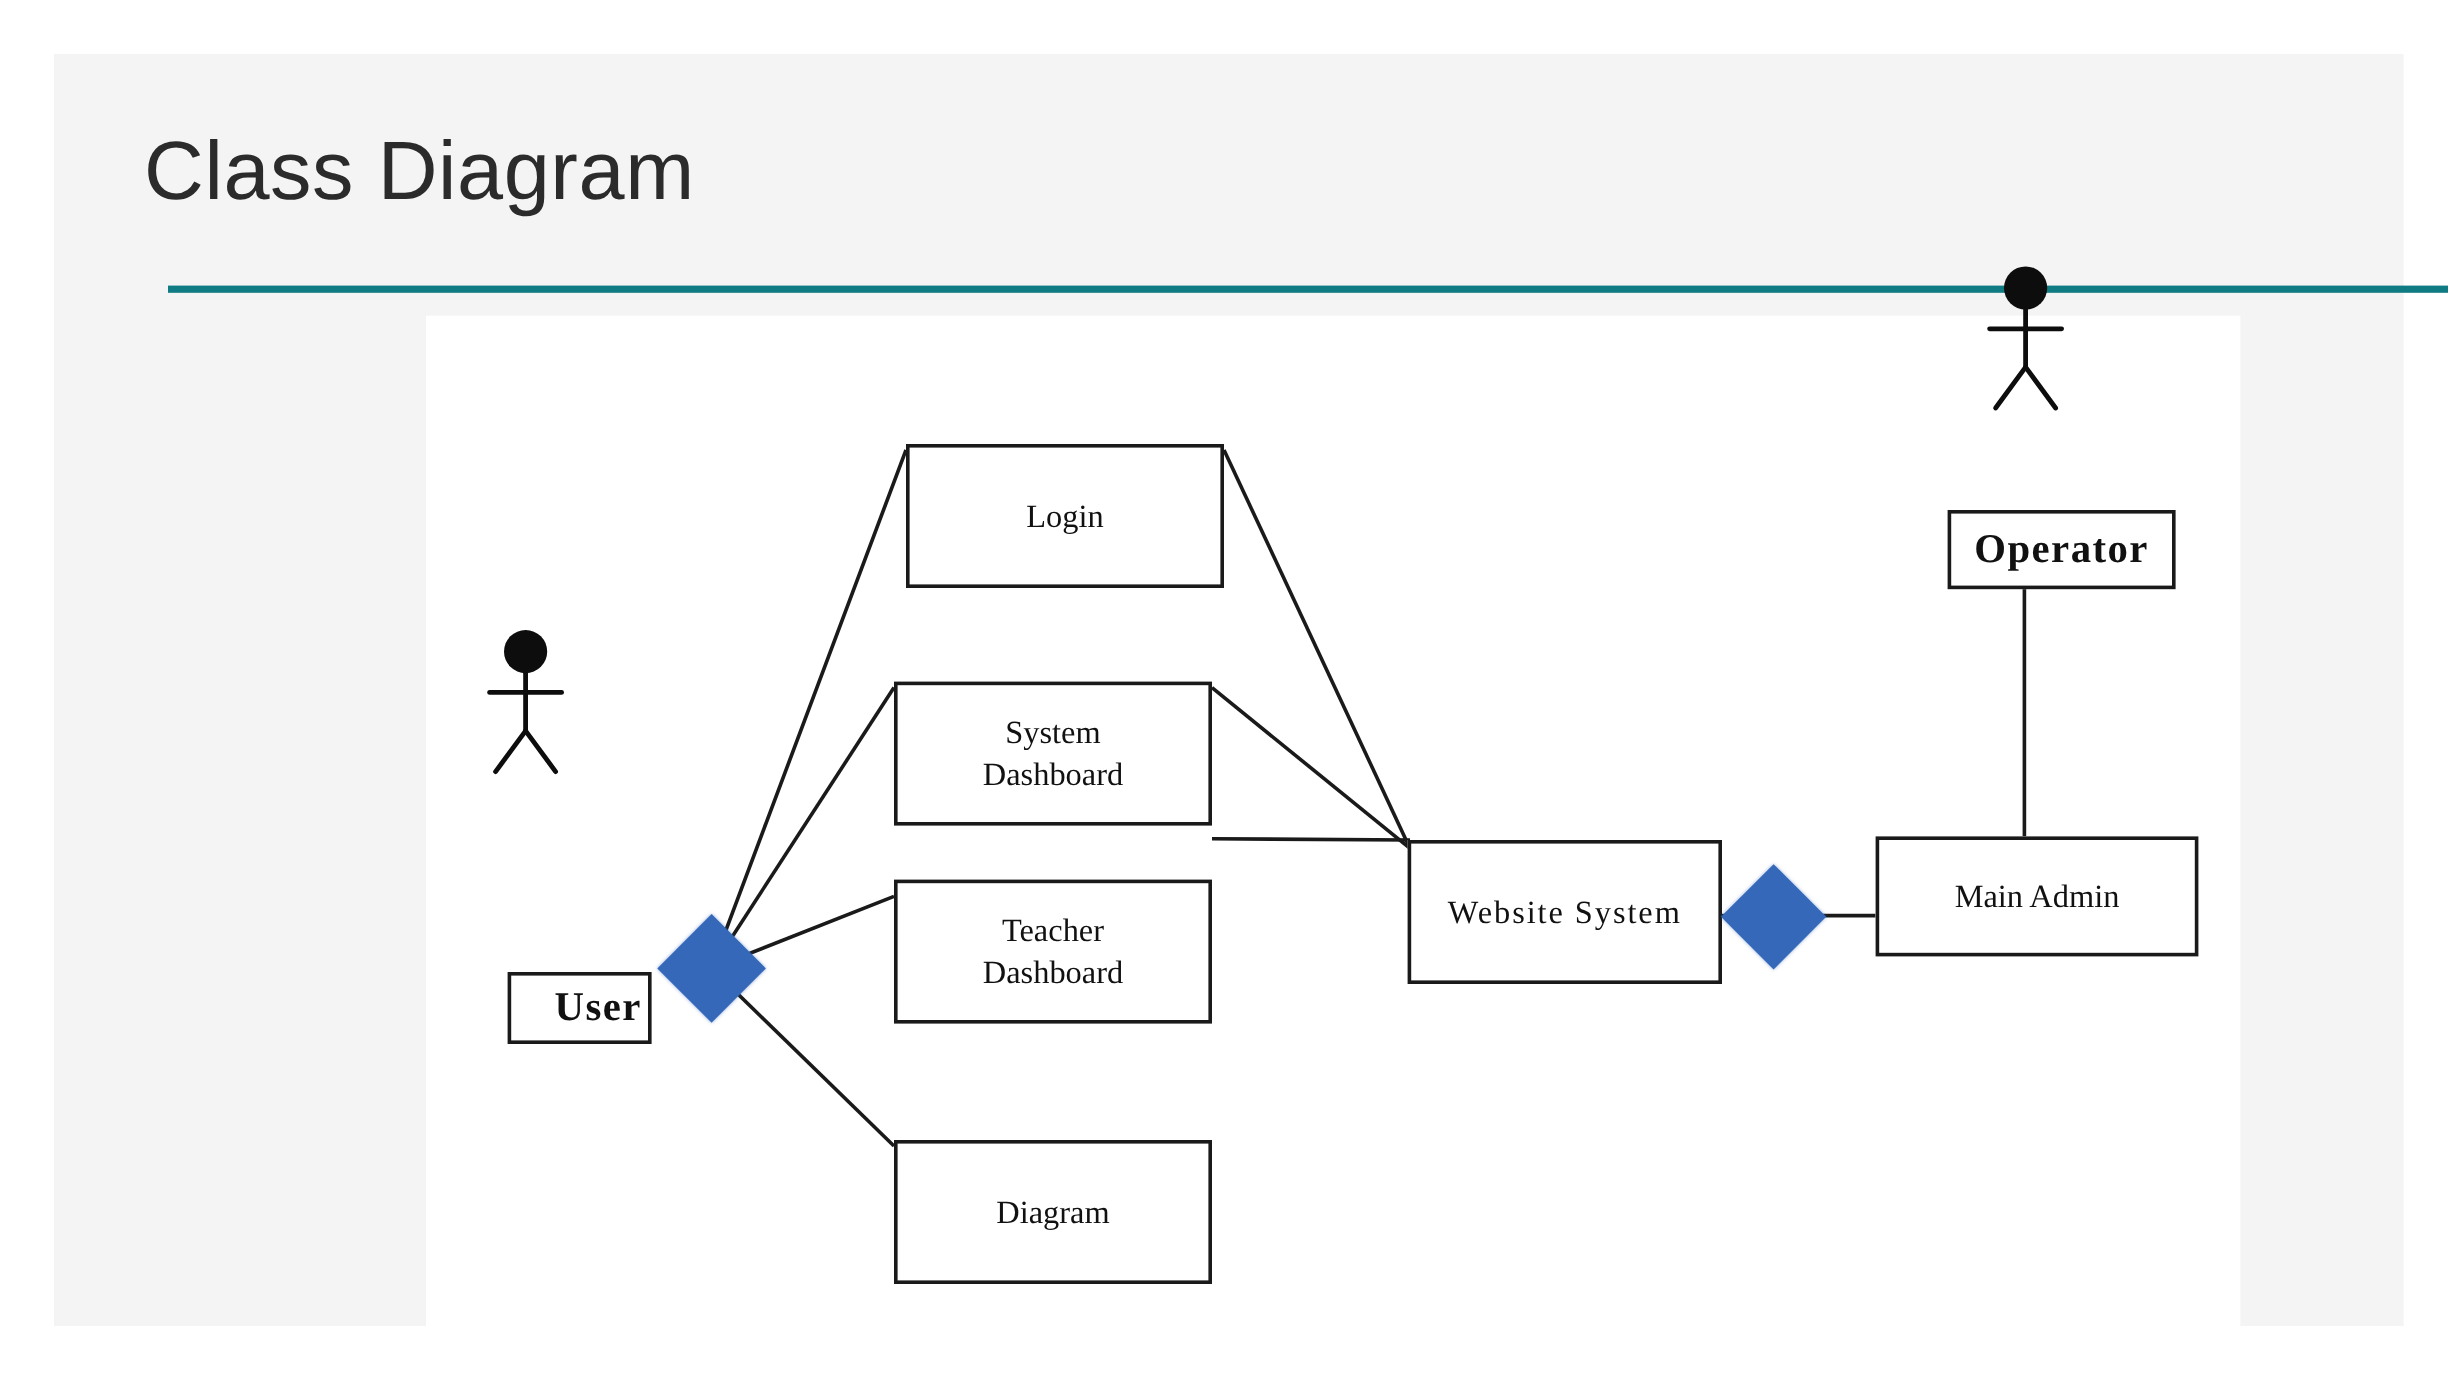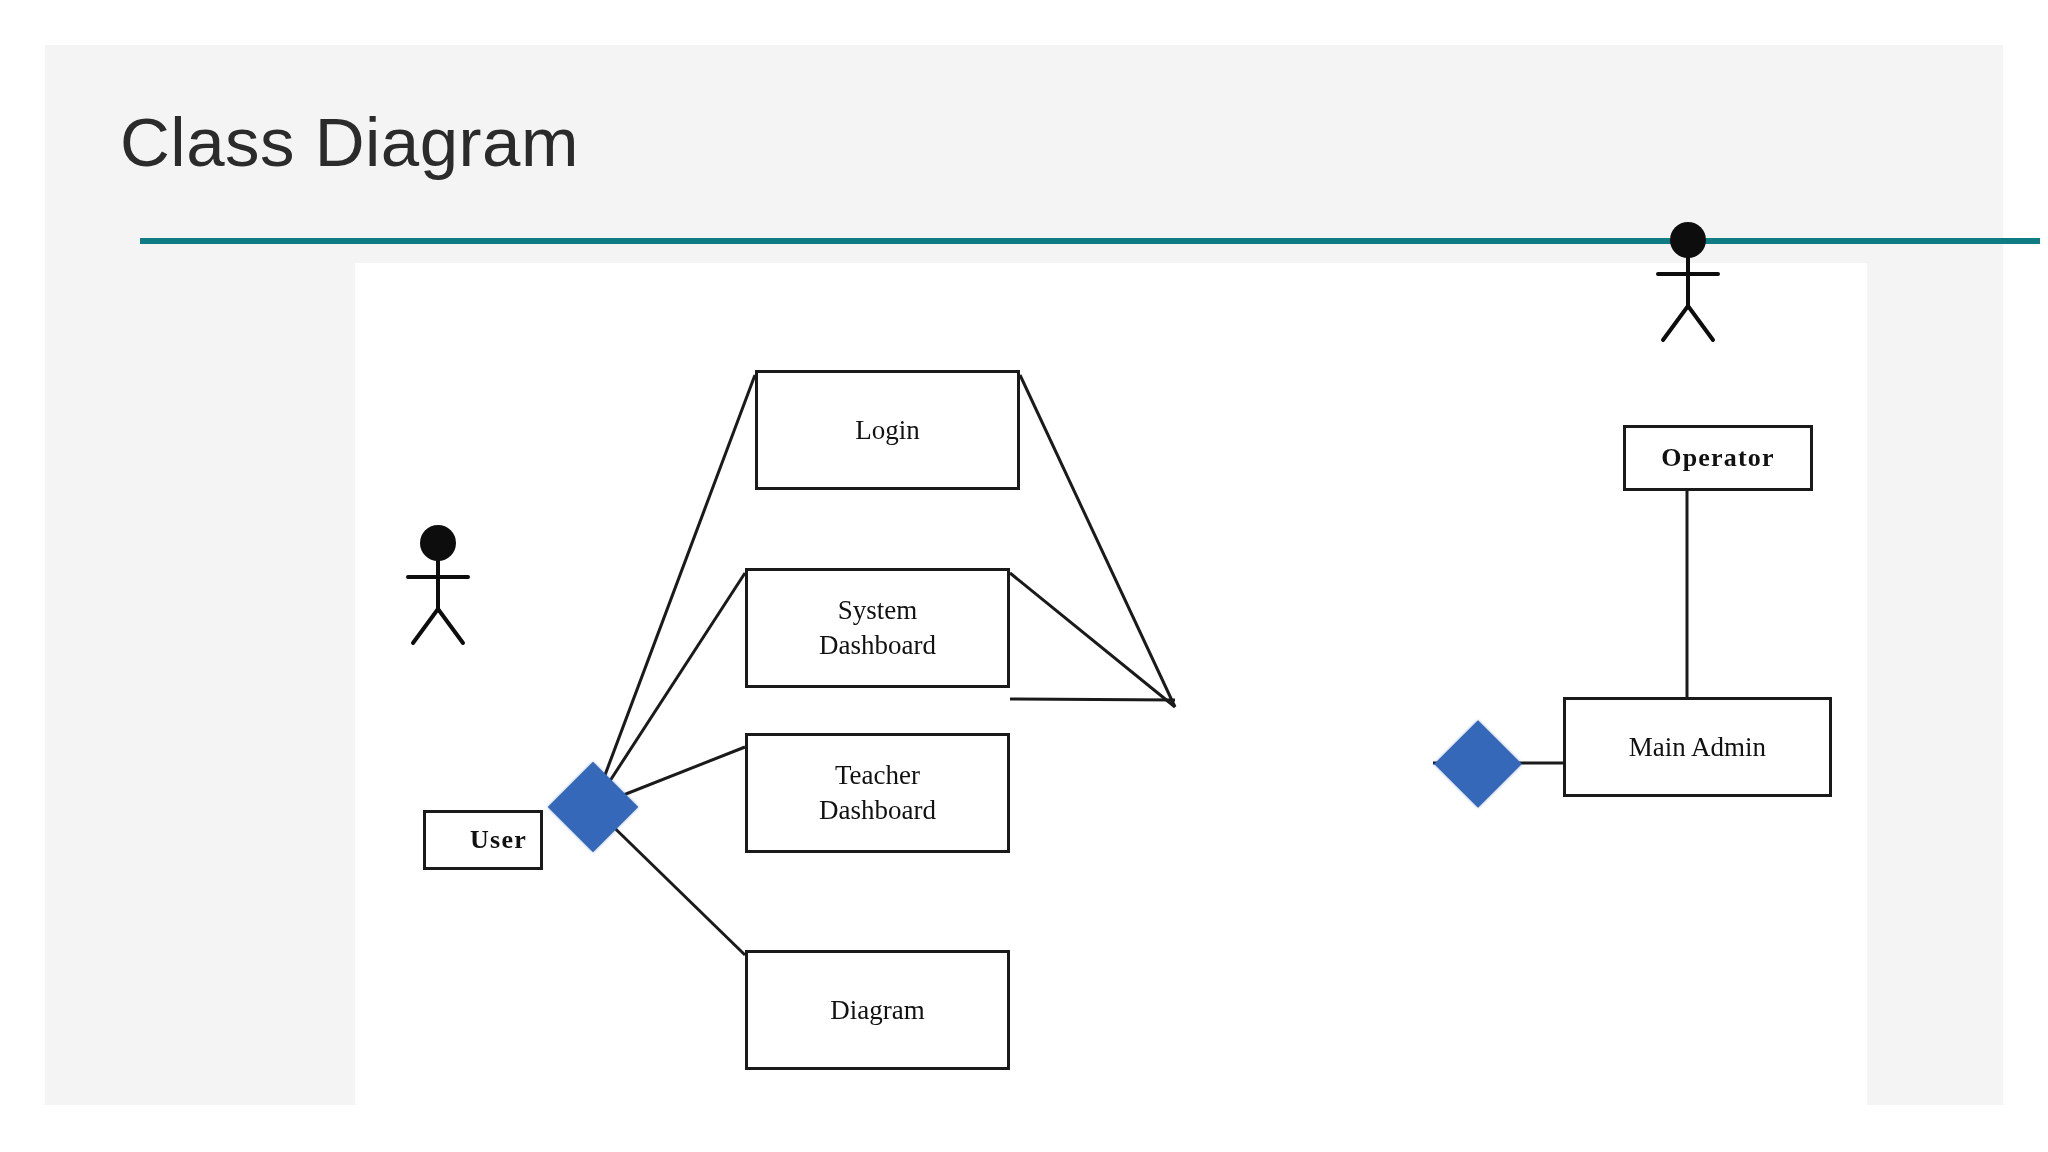--- a/index.html
+++ b/index.html
@@ -49,21 +49,21 @@
     align-items:center;
     justify-content:center;
     text-align:center;
     font-family:"Liberation Serif", serif;
     font-size:27px;
     color:#111111;
     line-height:1.28;
   }
   .node.bold{
     font-weight:bold;
-    font-size:26px;
+    font-size:34px;
     letter-spacing:1.2px;
   }
   .node.spaced{letter-spacing:1.6px;}
   .diamond{
     position:absolute;
     background:#3568b8;
     transform:rotate(45deg);
     box-shadow:0 0 3px rgba(53,104,184,.55);
   }
   svg.wires{
@@ -133,20 +133,21 @@
 
     <div class="node" style="left:390px;top:470px;width:265px;height:120px;">
       <div>
         <div>Teacher</div>
         <div>Dashboard</div>
       </div>
     </div>
 
     <div class="node" style="left:390px;top:687px;width:265px;height:120px;">Diagram</div>
 
+    <div class="node spaced" style="left:818px;top:437px;width:262px;height:120px;">Website System</div>
 
     <div class="diamond" style="left:1092px;top:470px;width:62px;height:62px;"></div>
 
     <div class="node" style="left:1208px;top:434px;width:269px;height:100px;">Main Admin</div>
 
     <div class="actor" style="left:1288px;top:-45px;">
       <svg width="90" height="130" viewBox="0 0 90 130">
         <circle cx="45" cy="22" r="18"></circle>
         <line x1="45" y1="40" x2="45" y2="88"></line>
         <line x1="15" y1="56" x2="75" y2="56"></line>

